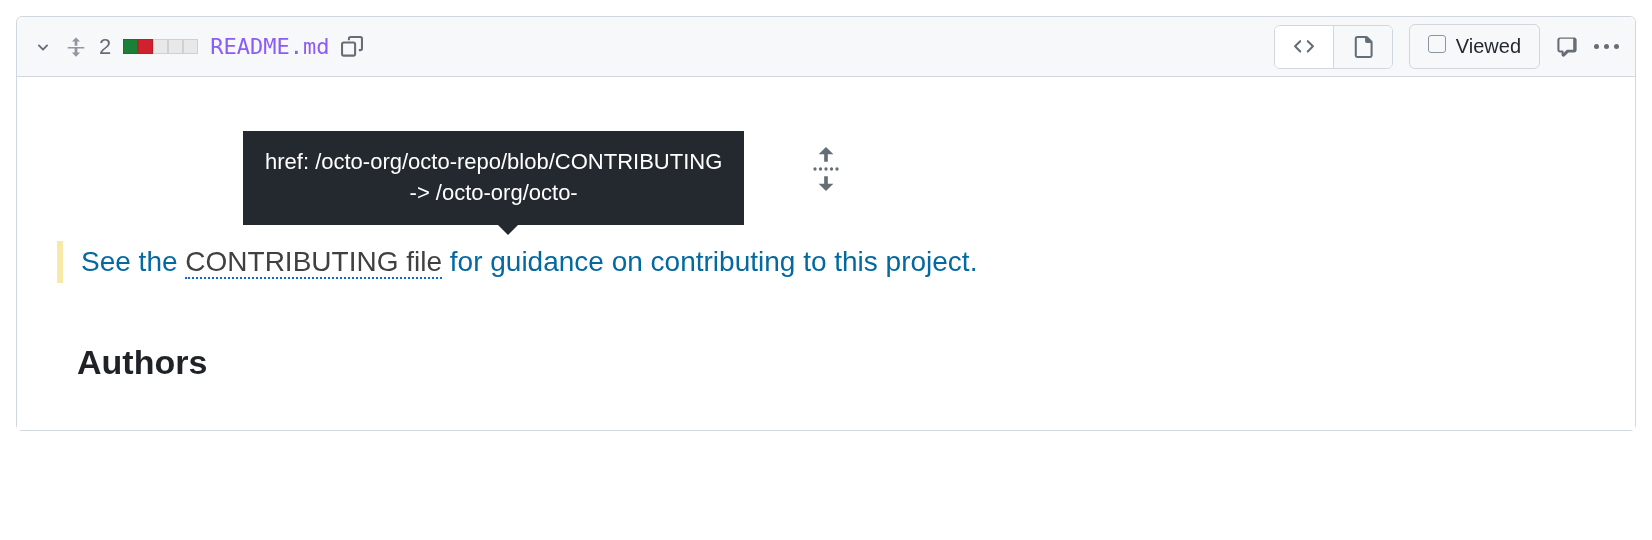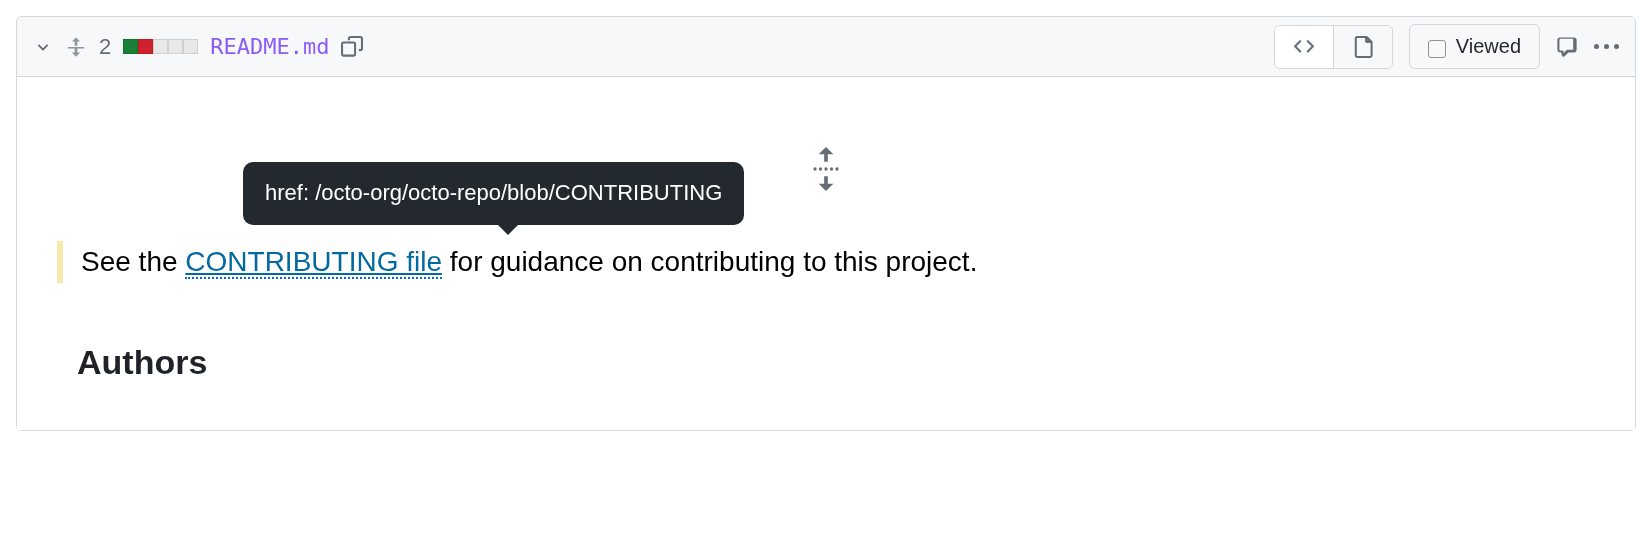--- a/index.html
+++ b/index.html
@@ -95,21 +95,21 @@
       background: #f6f8fa;
     }
     .segment-btn + .segment-btn { border-left: 1px solid #d0d7de; }
     .segment-btn svg {
       width: 22px;
       height: 22px;
       fill: #656d76;
     }
     .viewed-btn {
       display: flex;
-      align-items: flex-end;
+      align-items: flex-start;
       gap: 10px;
       border: 1px solid #d0d7de;
       border-radius: 6px;
       padding: 10px 18px;
       background: #f6f8fa;
       font-size: 20px;
       color: #24292f;
       cursor: pointer;
     }
     .viewed-checkbox {
@@ -143,34 +143,33 @@
       cursor: pointer;
     }
     .diff-line {
       margin: 0 40px;
       position: relative;
       border-left: 6px solid #f7e9a8;
       padding-left: 18px;
     }
     .diff-text {
       font-size: 28px;
-      color: #000000;
+      color: #0369a1;
       line-height: 1.5;
     }
     .diff-link {
-      color: #0369a1;
-      text-decoration: underline;
+      color: #404040;
       border-bottom: 2px dotted #0969da;
       cursor: pointer;
     }
     .tooltip {
       position: absolute;
       background: #24292f;
       color: #fff;
-      border-radius: 10px;
+      border-radius: 0;
       padding: 16px 22px;
       font-size: 22px;
       line-height: 1.4;
       text-align: center;
       max-width: 520px;
       bottom: calc(100% + 16px);
       left: 180px;
     }
     .tooltip::after {
       content: "";
@@ -251,19 +250,20 @@
           <circle cx="8" cy="12" r="0.9"></circle>
           <circle cx="11" cy="12" r="0.9"></circle>
           <circle cx="14" cy="12" r="0.9"></circle>
         <path d="M8 24l-4-4h3v-4h2v4h3l-4 4z"></path>
       </svg>
     </div>
 
     <div class="diff-line">
       <div class="tooltip">
         <span class="tooltip-line">href: /octo-org/octo-repo/blob/CONTRIBUTING</span>
+        <span class="tooltip-line">-&gt; /octo-org/octo-</span>
       </div>
       <span class="diff-text">See the </span><a class="diff-text diff-link">CONTRIBUTING file</a><span class="diff-text"> for guidance on contributing to this project.</span>
     </div>
 
     <h2 class="heading">Authors</h2>
   </div>
 </div>
 
 </body></html>

